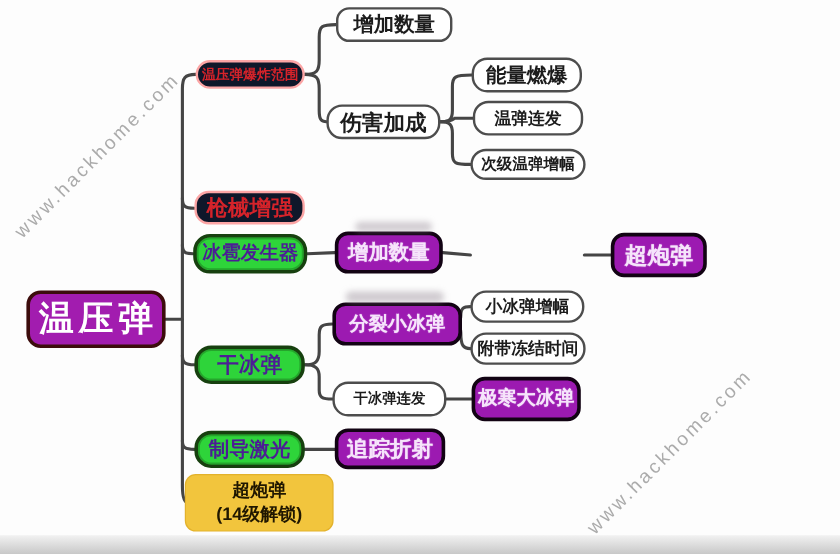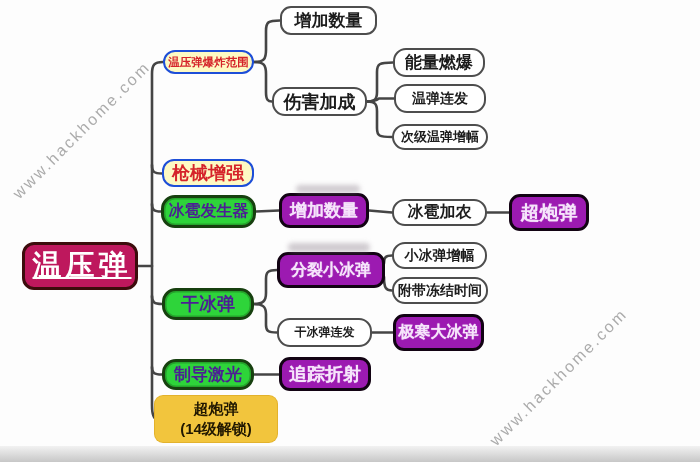--- a/index.html
+++ b/index.html
@@ -10,34 +10,33 @@
   }
   .node{
     position:absolute;display:flex;align-items:center;justify-content:center;
     box-sizing:border-box;text-align:center;white-space:nowrap;font-weight:bold;
     z-index:3;
   }
   .box-white{
     background:#ffffff;border:2.5px solid #4d4d4d;border-radius:13px;color:#1c1c1c;
   }
   .box-redtext{
-    background:#fef9c3;border:2px solid #1d4ed8;border-radius:12px;color:#d5232a;
+    background:#0f172a;border:2px solid #fca5a5;border-radius:12px;color:#d5232a;
   }
   .box-green{
     background:#2ed43a;border:3px solid #17400f;border-radius:14px;color:#4c1d95;
     box-shadow:inset 0 0 0 1.5px #25a52c;
   }
   .box-purple{
     background:#9c1ab1;border:3px solid #120313;border-radius:11px;color:#f6e4fb;
     text-shadow:0 0 1px #e7c7f2;
   }
   .box-root{
-    background:#be185d;border:3.5px solid #3c0c0c;border-radius:12px;color:#ffffff;
+    background:#a21caf;border:3.5px solid #3c0c0c;border-radius:12px;color:#ffffff;
     letter-spacing:4px;
-    text-decoration:underline;
   }
   .box-yellow{
     background:#f2c53d;border:none;border-radius:8px;color:#201700;
     flex-direction:column;line-height:1.35;
     box-shadow:0 0 0 1px #e3b22c;
   }
   svg.wires{position:absolute;left:0;top:0;z-index:1;}
   .watermark{
     position:absolute;z-index:5;color:rgba(150,150,150,0.8);
     font-size:16px;letter-spacing:2.5px;white-space:nowrap;
@@ -108,21 +107,20 @@
   <div class="node box-white" style="left:394px;top:84px;width:92px;height:29px;font-size:14px;">温弹连发</div>
 
   <div class="node box-white" style="left:392px;top:124px;width:96px;height:26px;font-size:13px;">次级温弹增幅</div>
 
   <div class="node box-redtext" style="left:162px;top:159px;width:92px;height:28px;font-size:18px;">枪械增强</div>
 
   <div class="node box-green" style="left:161px;top:195px;width:95px;height:33px;font-size:16px;">冰雹发生器</div>
 
   <div class="node box-purple" style="left:279px;top:193px;width:90px;height:35px;font-size:17px;">增加数量</div>
 
-  <div class="node box-white" style="left:392px;top:199px;width:95px;height:27px;font-size:16px;">冰雹加农</div>
 
   <div class="node box-purple" style="left:509px;top:194px;width:80px;height:37px;font-size:19px;">超炮弹</div>
 
   <div class="node box-green" style="left:162px;top:288px;width:92px;height:32px;font-size:18px;">干冰弹</div>
 
   <div class="node box-purple" style="left:277px;top:252px;width:108px;height:36px;font-size:16px;">分裂小冰弹</div>
 
   <div class="node box-white" style="left:392px;top:242px;width:95px;height:27px;font-size:14px;">小冰弹增幅</div>
 
   <div class="node box-white" style="left:392px;top:277px;width:96px;height:27px;font-size:14px;">附带冻结时间</div>

